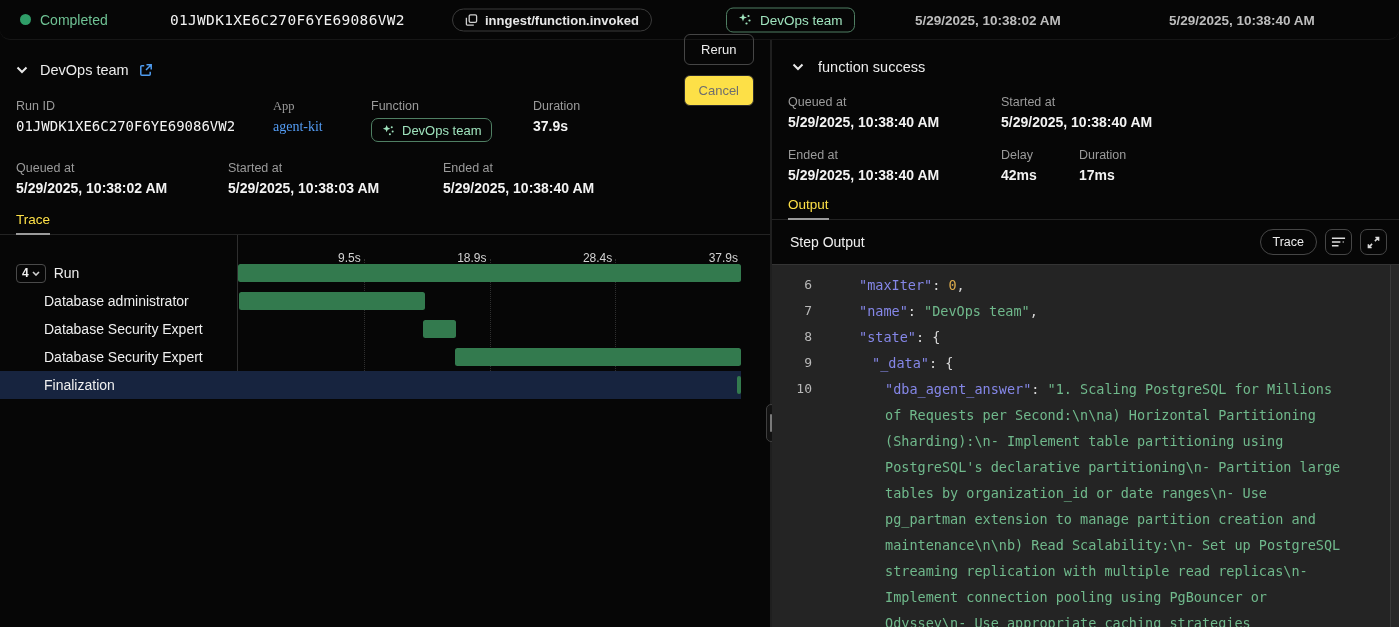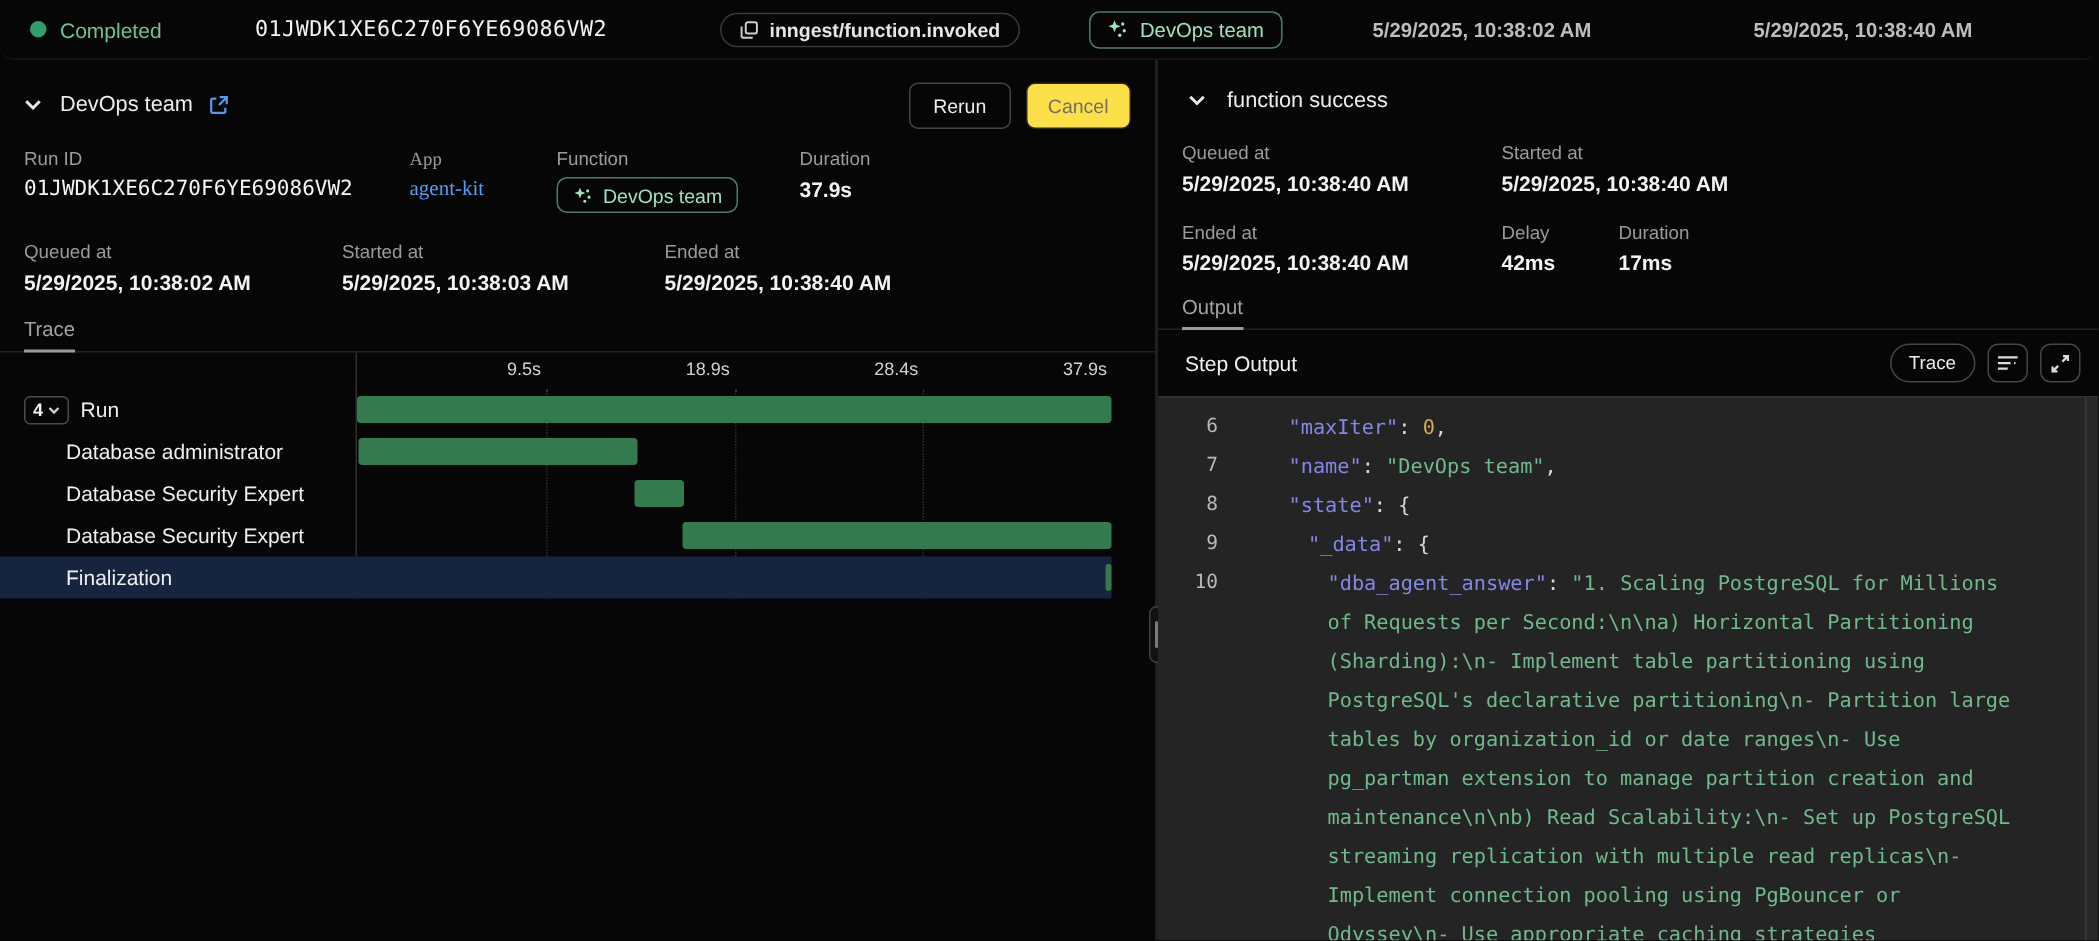--- a/index.html
+++ b/index.html
@@ -12,21 +12,21 @@
   }
   .mono { font-family:"DejaVu Sans Mono", monospace; }
 
   
   .topbar { position:relative; height:40px; width:100%; border-bottom:1px solid #161616;border-radius:10px; }
   .topbar > * { position:absolute; top:50%; transform:translateY(-50%); }
   .status-group { left:20px; display:flex; align-items:center; gap:9px; }
   .status-dot { width:11px; height:11px; border-radius:50%; background:var(--status-dot,#2f9e68); }
   .status-text { color:var(--status-green,#6fc294); font-weight:500; }
   .topbar-runid { left:170px; font-size:14.5px; color:#f2f2f2; letter-spacing:0.3px; }
-  .event-badge { left:480px; display:flex; align-items:center; gap:7px; height:23px;
+  .event-badge { left:452px; display:flex; align-items:center; gap:7px; height:23px;
     padding:0 12px; border:1px solid #3a3a3a; border-radius:12px; font-size:13px; font-weight:600; color:#e6e6e6; }
   .fn-badge { left:726px; display:flex; align-items:center; gap:8px; height:25px;
     padding:0 11px; border:1px solid #4f7f63; border-radius:7px; font-size:13.5px; font-weight:500;
     color:var(--badge-green,#9fe3bd); }
   .topbar-time1 { left:915px; }
   .topbar-time2 { left:1169px; }
   .topbar-time1,.topbar-time2 { color:#bdbdbd; font-weight:600; font-size:13.5px; }
 
   
   .panels { display:flex; height:587px; width:100%; position:relative; }
@@ -36,48 +36,48 @@
     width:10px; height:38px; border:1.5px solid #3f3f3f; border-radius:6px; background:#121212;
     display:flex; align-items:center; justify-content:center; }
   .divider-grip { width:2px; height:18px; background:#7a7a7a; border-radius:1px; }
   .right-panel { width:627px; height:100%; display:flex; flex-direction:column; }
 
   
   .chev { width:12px; height:8px; stroke:#e8e8e8; stroke-width:2; fill:none; }
   .field-label { color:#9b9b9b; font-size:12.5px; margin-bottom:5px; }
   .field-value { color:#f3f3f3; font-weight:600; font-size:14px; }
   .tabs-row { border-bottom:1px solid #232323; padding:0 16px; }
-  .tab { display:inline-block; font-size:13.5px; font-weight:500; color:#a3a3a3;
+  .tab { display:inline-block; font-size:13.5px; font-weight:500; color:#fde047;
     padding-bottom:6px; border-bottom:2px solid #9a9a9a; margin-bottom:-1px; cursor:default; }
 
   
   .lp-header { display:flex; align-items:center; margin:14px 16px 0 16px; height:32px; }
   .lp-title { font-size:14.5px; font-weight:500; margin-left:12px; }
   .extlink-icon { margin-left:10px; display:inline-flex; }
-  .lp-buttons { margin-left:auto; display:flex; gap:10px; }
+  .lp-buttons { margin-left:auto; display:flex; gap:10px;flex-direction:column; }
   .btn-rerun { height:31px; padding:0 15px; background:transparent; color:#ececec;
     border:1px solid #454545; border-radius:6px; font-size:13px; font-family:inherit; }
   .btn-cancel { height:31px; padding:0 14px; background:#fde047; color:#6e6e6e;
     border:1px solid #2b2b2b; border-radius:6px; font-size:13px; font-family:inherit; }
   .lp-meta1 { display:flex; margin:13px 0 0 16px; }
   .lp-meta1 .c1 { width:257px; } .lp-meta1 .c2 { width:98px;font-family:Liberation Serif, serif; } .lp-meta1 .c3 { width:162px; }
   .lp-meta2 { display:flex; margin:19px 0 0 16px; }
   .lp-meta2 .c1 { width:212px; } .lp-meta2 .c2 { width:215px; }
   .runid-value { font-size:14px; color:#f5f5f5; }
   .app-link { color:var(--link-blue,#549df5); font-weight:500; font-size:14px; text-decoration:none; }
   .fn-field-badge { display:inline-flex; align-items:center; gap:7px; height:24px; padding:0 10px;
     border:1px solid #4f7f63; border-radius:7px; font-size:13px; color:var(--badge-green,#9fe3bd); }
   .lp-tabs { margin-top:15px; }
 
   
   .trace { position:relative; width:741px; }
   .trace-axis { position:relative; height:24px; }
   .axis-inner { position:absolute; left:237px; top:0; width:504px; height:100%;
     border-left:1px solid #2e2e2e; }
-  .axis-tick { position:absolute; top:4px; transform:translateX(-100%); padding-right:3px;
+  .axis-tick { position:absolute; top:16px; transform:translateX(-100%); padding-right:3px;
     font-size:12px; color:#d2d2d2; white-space:nowrap; }
   .trace-rows { position:relative; }
   .grid-overlay { position:absolute; left:237px; top:0; width:504px; height:100%;
     border-left:1px solid #2e2e2e; pointer-events:none; }
   .gridline { position:absolute; top:0; bottom:0; width:0; border-left:1px dotted #2f2f2f; }
   .trace-row { position:relative; display:flex; height:28px; align-items:center; }
   .trace-row.selected { background:var(--selected-row,#17243f);gap:45px; }
   .row-label { width:237px; display:flex; align-items:center; padding-left:16px; font-size:14px; color:#efefef; }
   .row-label.indented { padding-left:44px; }
   .count-chip { display:inline-flex; align-items:center; gap:3px; height:19px; padding:0 5px;

